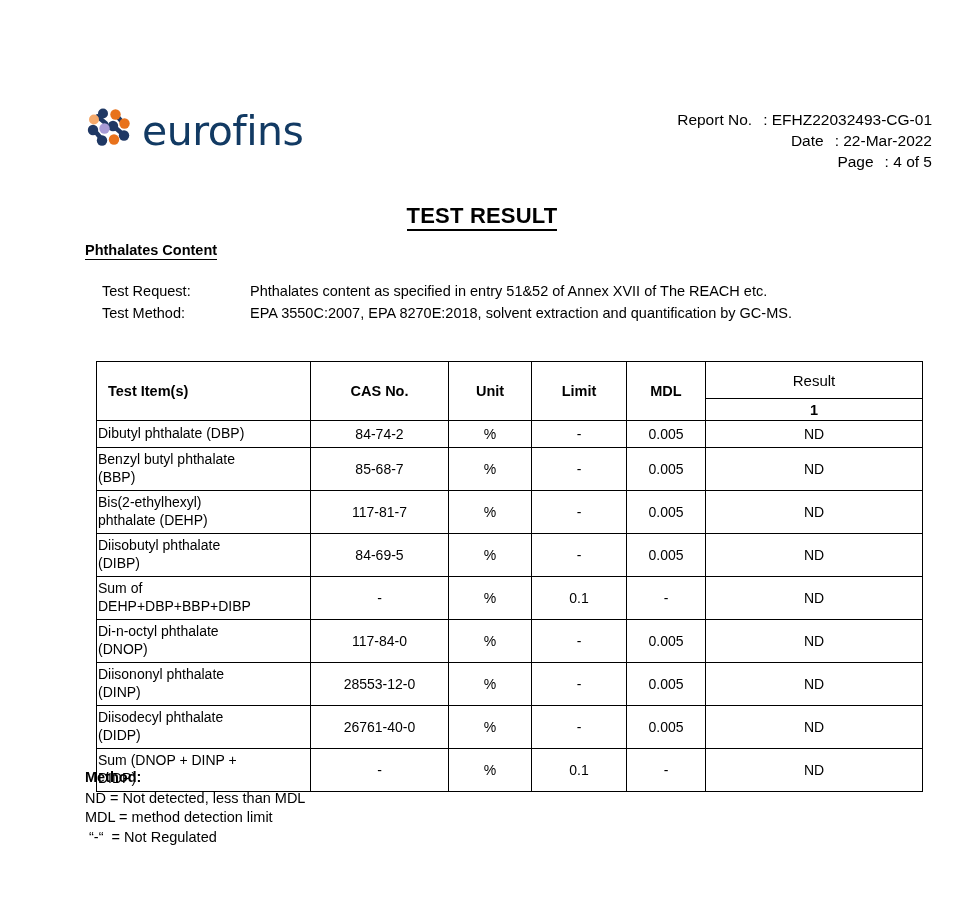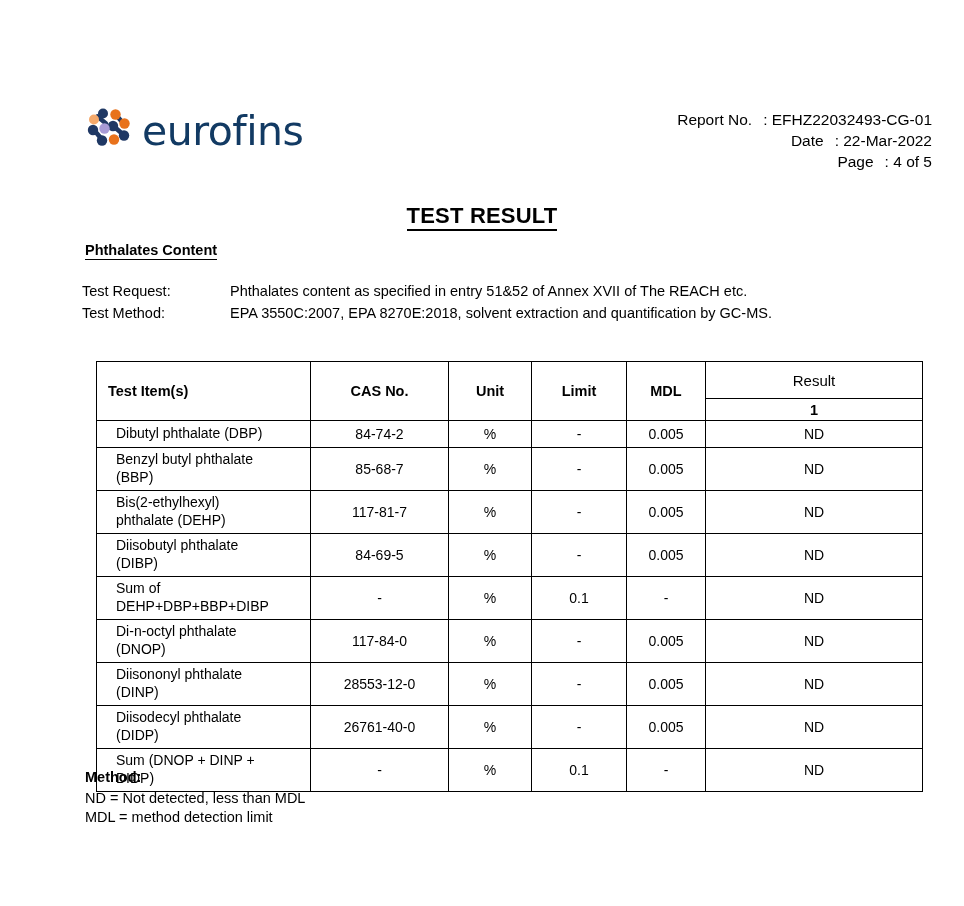--- a/index.html
+++ b/index.html
@@ -96,21 +96,21 @@
   }
   .section-title span {
     border-bottom: 1.5px solid #000;
     padding-bottom: 1px;
   }
 
   
   .info-block {
     position: absolute;
     top: 281px;
-    left: 82px;
+    left: 102px;
     width: 840px;
     font-size: 14.5px;
     line-height: 20px;
   }
   .info-row {
     display: flex;
     align-items: flex-start;
   }
   .info-row.second { margin-top: 2px; }
   .info-label {
@@ -169,21 +169,21 @@
     justify-content: center;
     font-weight: bold;
     font-size: 14.5px;
   }
 
   .result-table tbody td {
     font-size: 14px;
   }
   td.t-item {
     text-align: left;
-    padding: 2px 6px 3px 19px;
+    padding: 2px 6px 3px 1px;
     line-height: 17.5px;
   }
   td.t-center { text-align: center; margin-top: 32px; }
   tr.row-single td { height: 21px; }
   tr.row-double td { height: 37px; }
 
   
   .remarks {
     position: absolute;
     top: 768px;
@@ -353,13 +353,14 @@
         <td class="t-center">-</td>
         <td class="t-center">ND</td>
       </tr>
     </tbody>
 </table>
 
 <div class="remarks">
   <div class="remarks-title">Method:</div>
   <div class="remarks-line">ND = Not detected, less than MDL</div>
   <div class="remarks-line">MDL = method detection limit</div>
+  <div class="remarks-line"> “-“  = Not Regulated</div>
 </div>
 
 </body></html>

